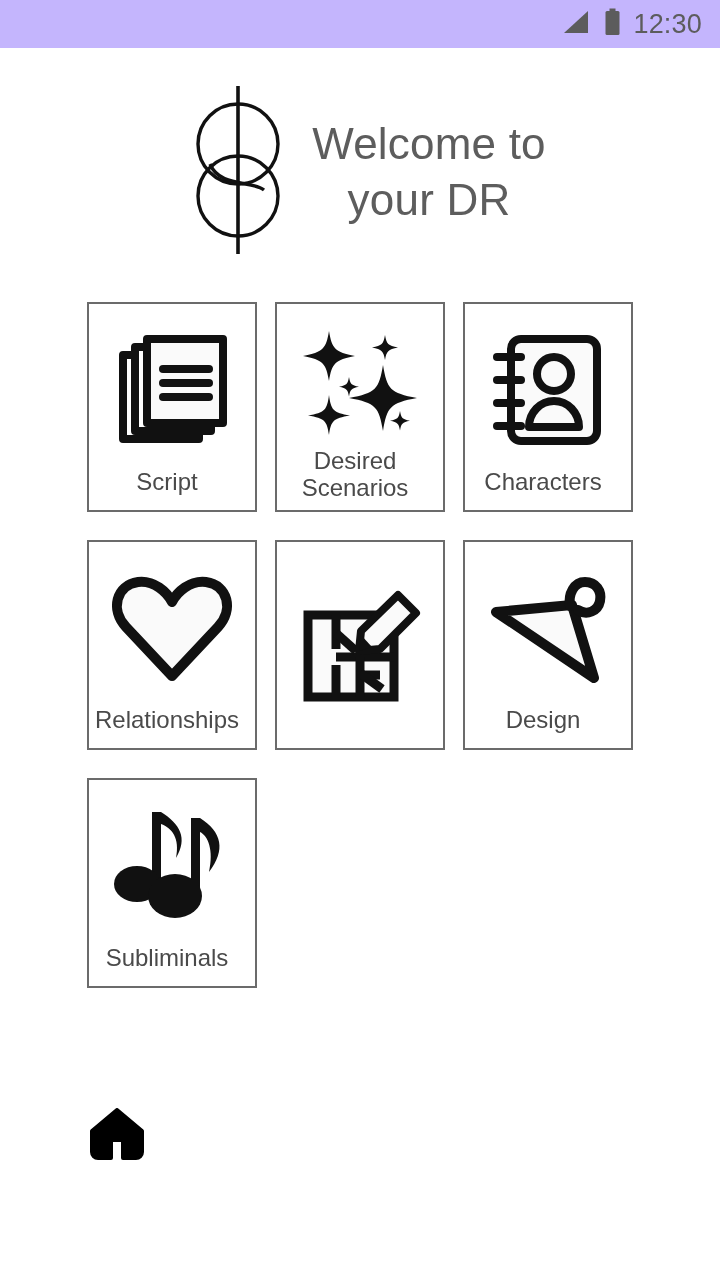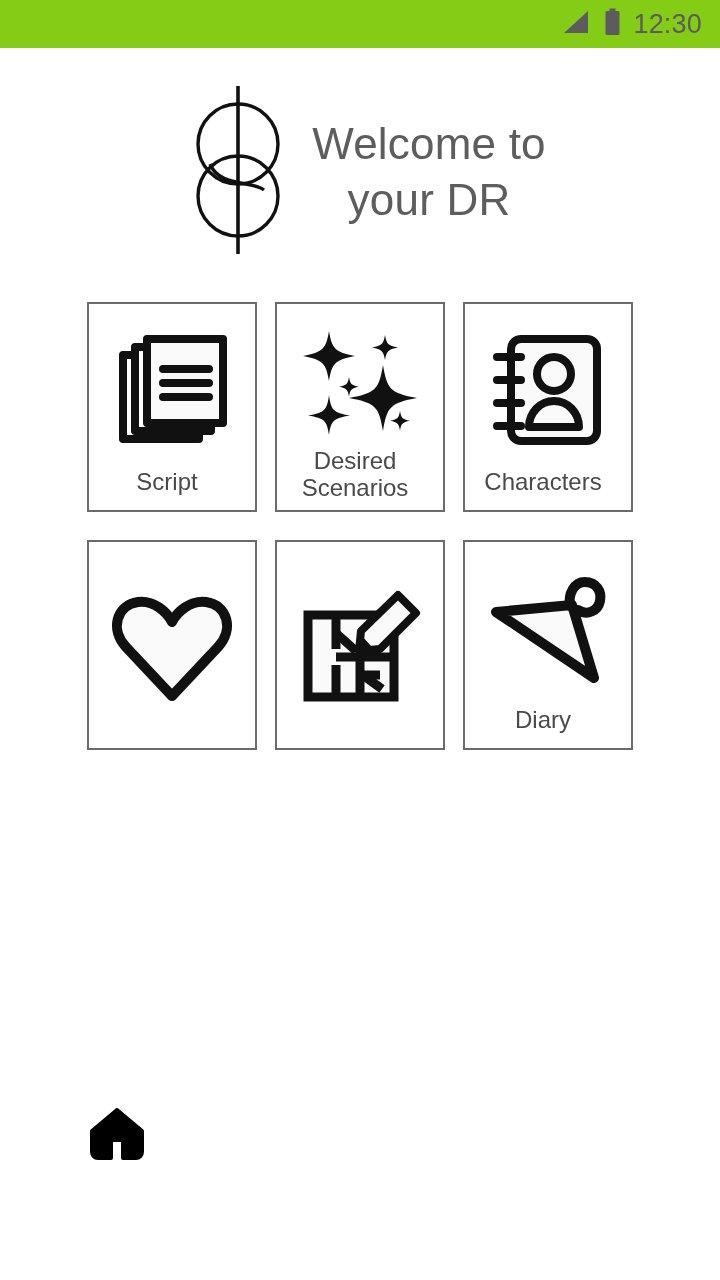--- a/index.html
+++ b/index.html
@@ -18,21 +18,21 @@
     height: 1280px;
     background: #ffffff;
     display: flex;
     flex-direction: column;
   }
 
   
   .status-bar {
     height: 48px;
     flex: 0 0 48px;
-    background: #84cc16;
+    background: #c4b5fd;
     display: flex;
     align-items: center;
     justify-content: flex-end;
     padding-right: 18px;
     gap: 12px;
   }
   .status-icons {
     display: flex;
     align-items: center;
     gap: 14px;
@@ -225,20 +225,21 @@
         </div>
         <div class="tile-label">Characters</div>
       </div>
 
       <div class="tile">
         <div class="tile-icon">
           <svg width="124" height="112" viewBox="0 0 124 112" aria-hidden="true">
             <path d="M62 104 L16 55 C 0 38, 6 13, 28 10 C 44 8, 57 20, 62 30 C 67 20, 80 8, 96 10 C 118 13, 124 38, 108 55 Z" fill="#fafafa" stroke="#111111" stroke-width="10" stroke-linejoin="round"></path>
           </svg>
         </div>
+        <div class="tile-label">Relationships</div>
       </div>
 
       <div class="tile">
         <div class="tile-icon">
           <svg width="124" height="118" viewBox="0 0 124 118" aria-hidden="true">
             <rect x="10" y="26" width="86" height="82" fill="#fafafa" stroke="#111111" stroke-width="9"></rect>
             <g stroke="#111111" stroke-width="9" fill="none">
               <line x1="38" y1="26" x2="38" y2="60"></line>
               <line x1="38" y1="76" x2="38" y2="108"></line>
               <line x1="38" y1="68" x2="96" y2="68"></line>
@@ -256,23 +257,38 @@
       </div>
 
 
       <div class="tile">
         <div class="tile-icon">
           <svg width="124" height="116" viewBox="0 0 124 116" aria-hidden="true">
             <path d="M10 42 L86 35 L108 108 Z" fill="#fafafa" stroke="#111111" stroke-width="10" stroke-linejoin="round"></path>
             <path d="M84 36 C 82 24, 88 12, 99 12 C 110 12, 116 21, 114 31 C 112 41, 101 46, 92 40" fill="none" stroke="#111111" stroke-width="10" stroke-linecap="round"></path>
           </svg>
         </div>
-        <div class="tile-label">Diary</div>
-      </div>
-
+        <div class="tile-label">Design</div>
+      </div>
+
+      <div class="tile">
+        <div class="tile-icon">
+          <svg width="116" height="124" viewBox="0 0 116 124" aria-hidden="true">
+            <g fill="#111111">
+              <rect x="38" y="8" width="9" height="74"></rect>
+              <ellipse cx="23" cy="80" rx="23" ry="18"></ellipse>
+              <path d="M47 8 C 66 20, 74 34, 62 54 C 66 34, 58 24, 47 20 Z"></path>
+              <rect x="77" y="14" width="9" height="78"></rect>
+              <ellipse cx="61" cy="92" rx="27" ry="22"></ellipse>
+              <path d="M86 14 C 108 28, 112 46, 95 68 C 100 46, 94 32, 86 28 Z"></path>
+            </g>
+          </svg>
+        </div>
+        <div class="tile-label">Subliminals</div>
+      </div>
 
     </div>
   </div>
 
   <div class="footer">
     <div class="home-button">
       <span>
         <svg width="54" height="52" viewBox="0 0 54 52" aria-hidden="true">
           <path d="M27 2 L52 23 L52 44 a6 6 0 0 1 -6 6 L33 50 L33 32 L21 32 L21 50 L8 50 a6 6 0 0 1 -6 -6 L2 23 Z" fill="#000000" stroke="#000000" stroke-width="4" stroke-linejoin="round"></path>
         </svg>

